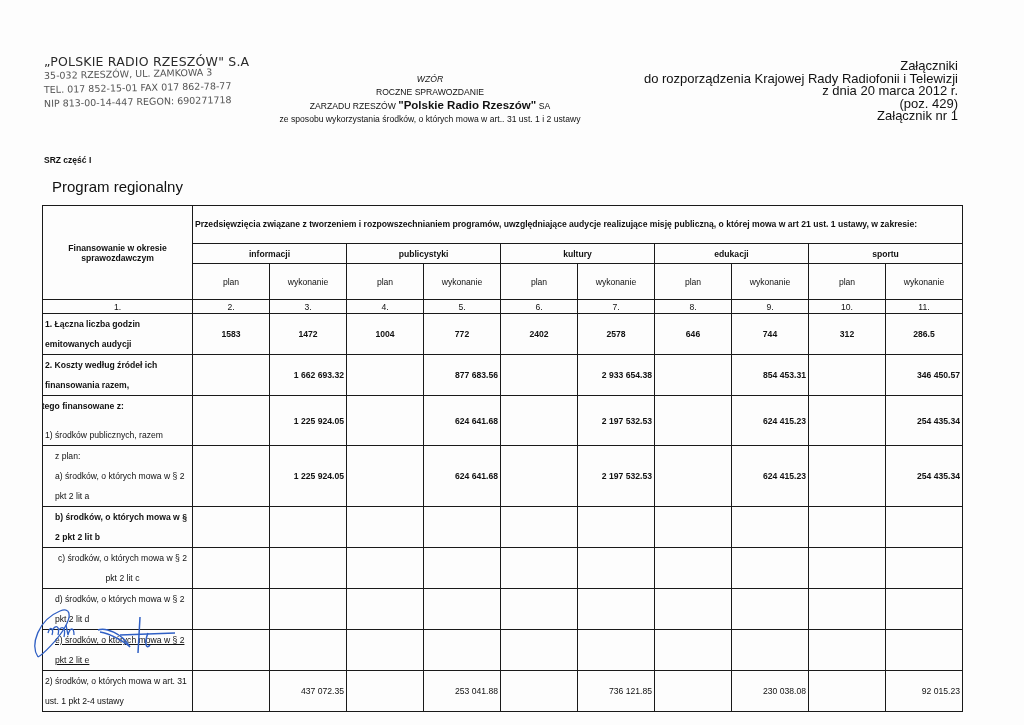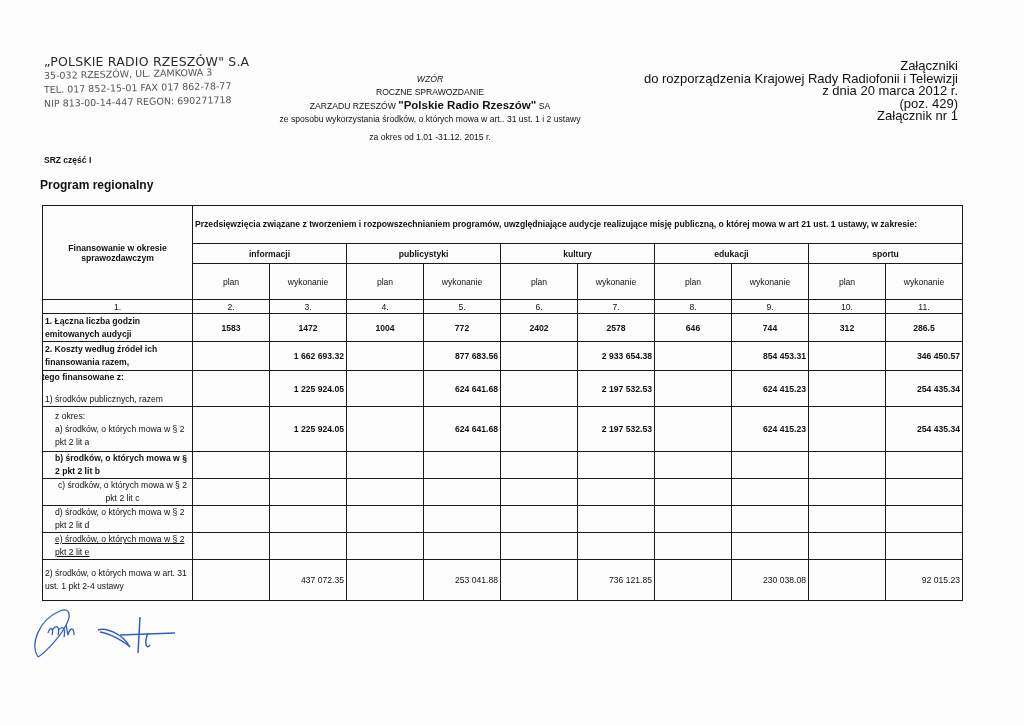--- a/index.html
+++ b/index.html
@@ -10,51 +10,50 @@
   .abs { position: absolute; }
   .stamp { left: 44px; top: 55px; color: #4a4a4a; font-family: "DejaVu Sans", sans-serif; line-height: 14px; }
   .stamp .l1 { font-size: 12.5px; font-weight: normal; letter-spacing: 0.2px; color: #2a2a2a; }
   .stamp .l2, .stamp .l3, .stamp .l4 { font-size: 9.5px; color: #555; transform: rotate(-1.2deg); transform-origin: left; }
   .center-title { left: 230px; width: 400px; top: 73px; text-align: center; font-size: 8.6px; line-height: 13px; }
   .center-title .wzor { font-style: italic; }
   .center-title .big { font-weight: bold; font-size: 11.5px; }
   .center-title .period { margin-top: 5px; }
   .right-note { right: 66px; top: 60px; text-align: right; font-size: 13px; line-height: 12.6px; }
   .srz { left: 44px; top: 155px; font-size: 8.5px; font-weight: bold; }
-  .program { left: 40px; top: 178px; font-size: 12px; font-weight: bold; }
+  .program { left: 52px; top: 178px; font-size: 15px; font-weight: normal; }
 
   table.grid {
     position: absolute; left: 42px; top: 205px; border-collapse: collapse; table-layout: fixed;
     font-size: 8.6px;
   }
   table.grid td { border: 1.2px solid #1a1a1a; padding: 0 2px; vertical-align: middle; overflow: hidden; }
   td.c { text-align: center; }
   td.b { font-weight: bold; }
   td.r { text-align: right; vertical-align: bottom; padding-bottom: 1px; }
-  td.lbl { vertical-align: bottom; line-height: 13px; padding-bottom: 0; margin-left: 16px; }
+  td.lbl { vertical-align: bottom; line-height: 20px; padding-bottom: 0; margin-left: 16px; }
   td.lbl.ind { padding-left: 12px; }
   tr.dot td { border-bottom: 1px dotted #555; }
   .sig { left: 30px; top: 605px; }
 </style>
 </head>
 <body>
 
 <div class="abs stamp">
   <div class="l1">„POLSKIE RADIO RZESZÓW" S.A</div>
   <div class="l2">35-032 RZESZÓW, UL. ZAMKOWA 3</div>
   <div class="l3">TEL. 017 852-15-01  FAX 017 862-78-77</div>
   <div class="l4">NIP 813-00-14-447  REGON: 690271718</div>
 </div>
 
 <div class="abs center-title">
   <div class="wzor">WZÓR</div>
   <div>ROCZNE SPRAWOZDANIE</div>
   <div><span>ZARZADU RZESZÓW </span><span class="big">"Polskie Radio Rzeszów"</span><span> SA</span></div>
   <div>ze sposobu wykorzystania środków, o których mowa w art.. 31 ust. 1 i 2 ustawy</div>
-  <div class="period">za  okres od 1.01 -31.12. 2015 r.</div>
 </div>
 
 <div class="abs right-note">
   <div>Załączniki</div>
   <div>do rozporządzenia Krajowej Rady Radiofonii i Telewizji</div>
   <div>z dnia 20 marca 2012 r.</div>
   <div>(poz. 429)</div>
   <div>Załącznik nr 1</div>
 </div>
 
@@ -153,21 +152,21 @@
         <td class="r b">624 641.68</td>
         <td class="r b"></td>
         <td class="r b">2 197 532.53</td>
         <td class="r b"></td>
         <td class="r b">624 415.23</td>
         <td class="r b"></td>
         <td class="r b">254 435.34</td>
       </tr>
       <tr class="dot" style="height: 45px;">
         <td class="lbl ind">
-          <div>z okres:</div>
+          <div>z plan:</div>
           <div>a) środków, o których mowa w § 2 pkt 2 lit a</div>
         </td>
         <td class="r b"></td>
         <td class="r b">1 225 924.05</td>
         <td class="r b"></td>
         <td class="r b">624 641.68</td>
         <td class="r b"></td>
         <td class="r b">2 197 532.53</td>
         <td class="r b"></td>
         <td class="r b">624 415.23</td>

